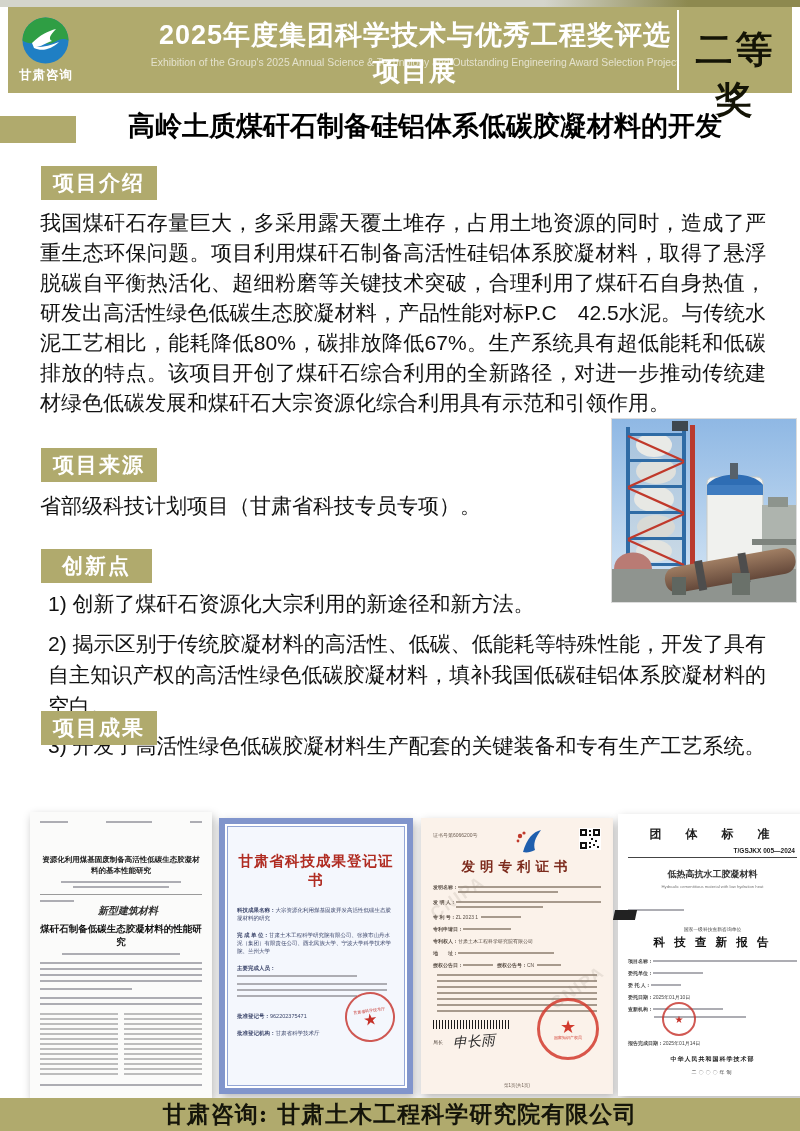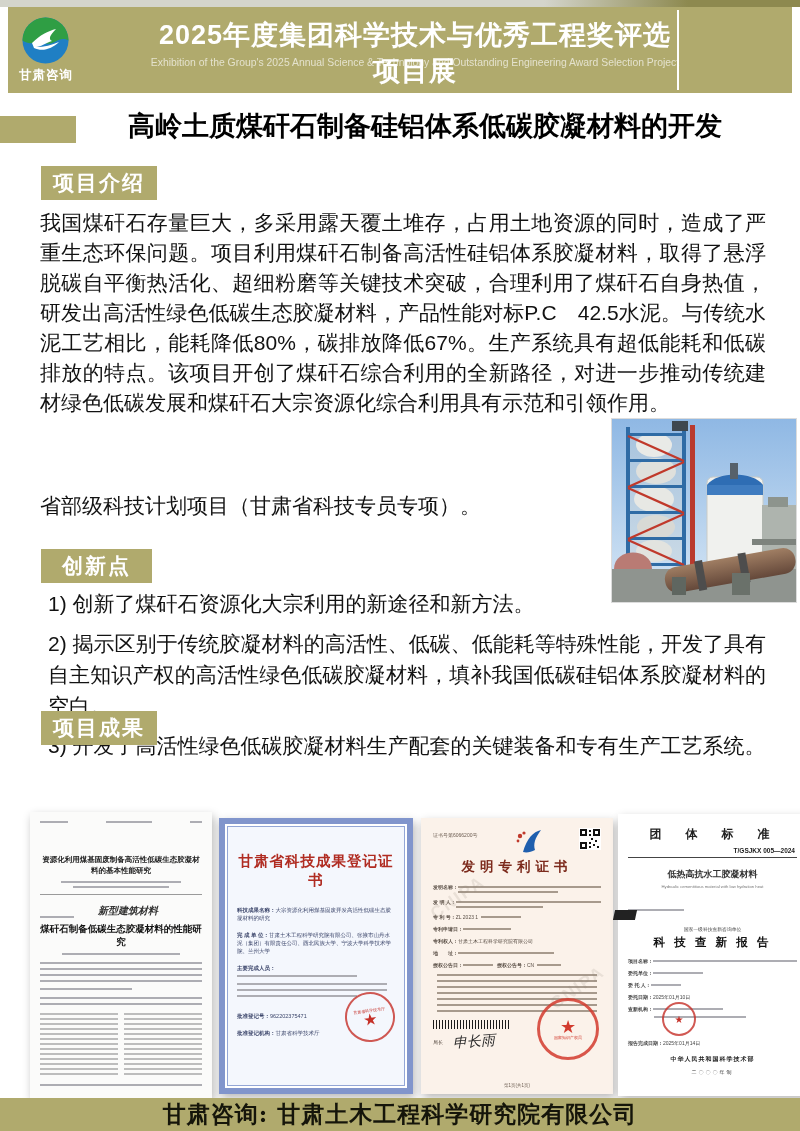--- a/index.html
+++ b/index.html
@@ -125,28 +125,30 @@
   <div class="header">
     <svg class="logo" viewBox="0 0 47 47">
       <circle cx="23.5" cy="23.5" r="23" fill="#1f7fc4"></circle>
       <path d="M.5 23.5 A23 23 0 0 1 46.5 23.5 C 36 18 32 30 23 26 C 14 22 10 30 .5 23.5 Z" fill="#2f9e44"></path>
       <path d="M10 26 C 18 18 26 14 34 12 C 28 18 26 22 30 24 C 24 26 18 30 14 30 C 22 30 30 28 37 25 C 30 32 20 35 12 31 Z" fill="#ffffff"></path>
     </svg>
     <div class="logo-label">甘肃咨询</div>
     <div class="header-title">2025年度集团科学技术与优秀工程奖评选项目展</div>
     <div class="header-sub">Exhibition of the Group's 2025 Annual Science &amp; Technology and Outstanding Engineering Award Selection Project</div>
     <div class="header-divider"></div>
+    <div class="award">二等奖</div>
   </div>
 
   <div class="title-accent"></div>
   <div class="page-title">高岭土质煤矸石制备硅铝体系低碳胶凝材料的开发</div>
 
   <div class="sec-badge" style="top:166px">项目介绍</div>
   <div class="body-text" style="top:208px">我国煤矸石存量巨大，多采用露天覆土堆存，占用土地资源的同时，造成了严重生态环保问题。项目利用煤矸石制备高活性硅铝体系胶凝材料，取得了悬浮脱碳自平衡热活化、超细粉磨等关键技术突破，合理利用了煤矸石自身热值，研发出高活性绿色低碳生态胶凝材料，产品性能对标P.C　42.5水泥。与传统水泥工艺相比，能耗降低80%，碳排放降低67%。生产系统具有超低能耗和低碳排放的特点。该项目开创了煤矸石综合利用的全新路径，对进一步推动传统建材绿色低碳发展和煤矸石大宗资源化综合利用具有示范和引领作用。</div>
 
+  <div class="sec-badge" style="top:448px">项目来源</div>
   <div class="single-line" style="top:492px">省部级科技计划项目（甘肃省科技专员专项）。</div>
 
   <svg class="photo" viewBox="0 0 184 183" preserveAspectRatio="none">
     <defs>
       <linearGradient id="sky" x1="0" y1="0" x2="0" y2="1">
         <stop offset="0" stop-color="#8fb8e4"></stop>
           <stop offset="1" stop-color="#d7e7f5"></stop>
       </linearGradient>
       <linearGradient id="kiln" x1="0" y1="0" x2="0" y2="1">
         <stop offset="0" stop-color="#a07e63"></stop>
@@ -220,21 +222,21 @@
   <div class="cert cert1">
     <div class="c1-head">
       <div class="ph" style="width:28px;height:4px"></div>
       <div class="ph" style="width:46px;height:5px"></div>
       <div class="ph" style="width:12px;height:4px"></div>
     </div>
     <div class="c1-title1">资源化利用煤基固废制备高活性低碳生态胶凝材料的基本性能研究</div>
     <div class="ph" style="width:120px;height:3px;margin:5px auto 2px"></div>
     <div class="ph" style="width:96px;height:3px;margin:0 auto 5px"></div>
     <div style="height:1px;background:#9a9a9a;margin-bottom:5px"></div>
-    <div style="display:flex;justify-content:space-between;align-items:flex-end">
+    <div style="display:flex;justify-content:space-between;align-items:flex-start">
       <div class="ph" style="width:34px;height:4px"></div>
       <div class="c1-script">新型建筑材料</div>
       <div style="width:20px"></div>
     </div>
     <div class="c1-title2">煤矸石制备低碳生态胶凝材料的性能研究</div>
     <div class="ph" style="width:118px;height:3px;margin:0 auto 6px"></div>
     <div class="ph" style="width:100%;height:22px;margin-bottom:4px"></div>
     <div class="ph" style="width:92px;height:3px;margin-bottom:6px"></div>
     <div class="ph" style="width:100%;height:10px;margin-bottom:6px"></div>
     <div class="c1-cols">

